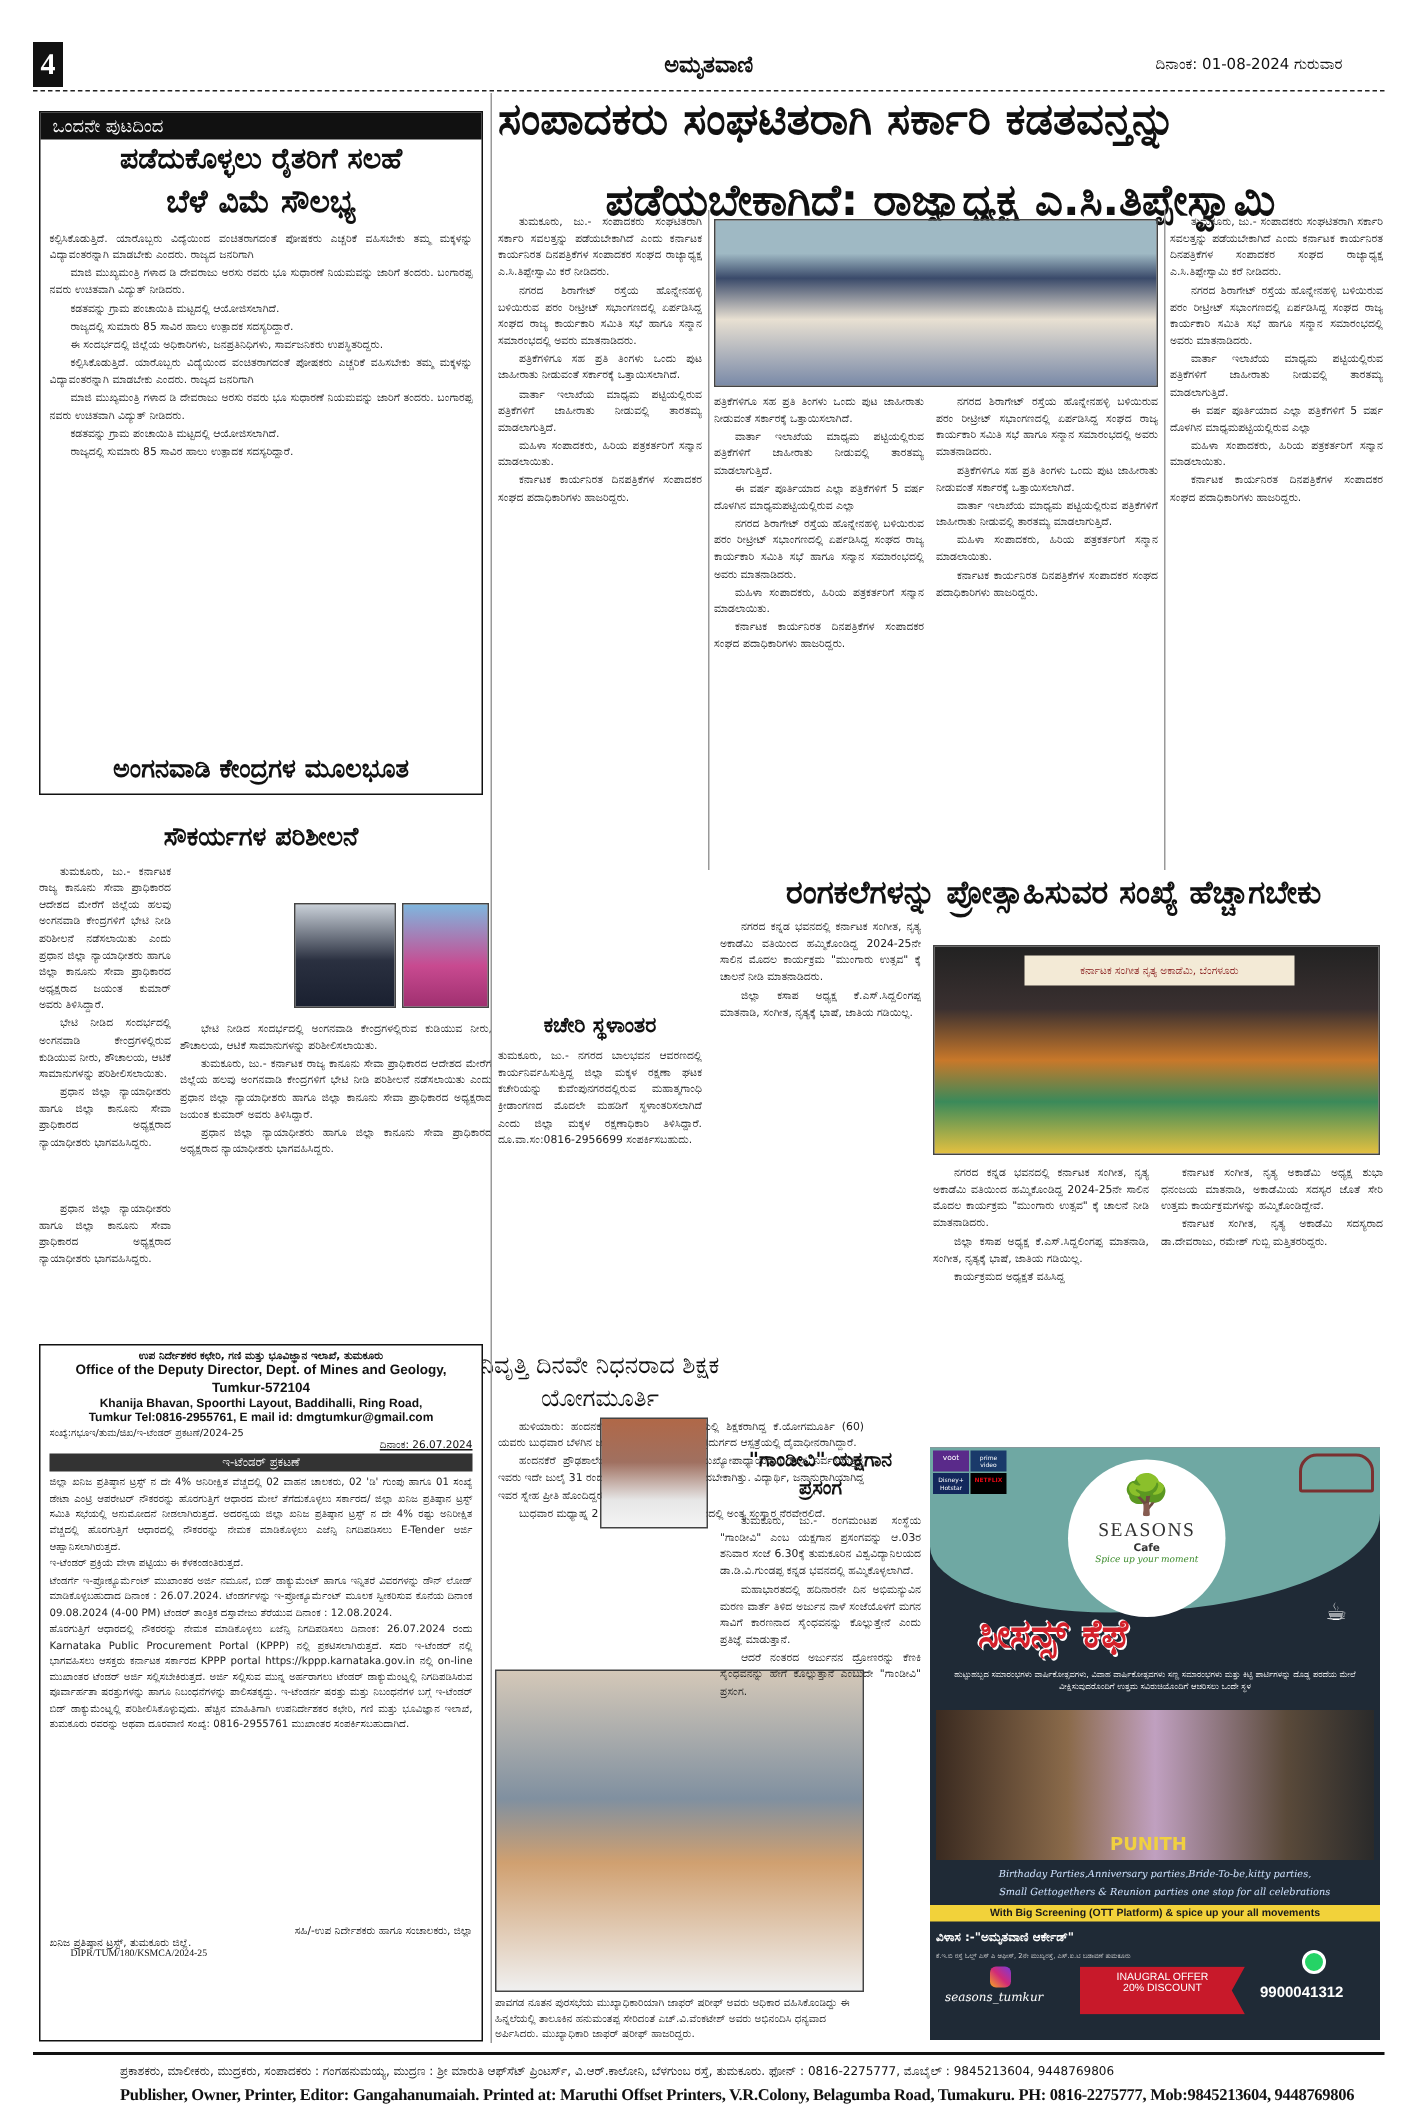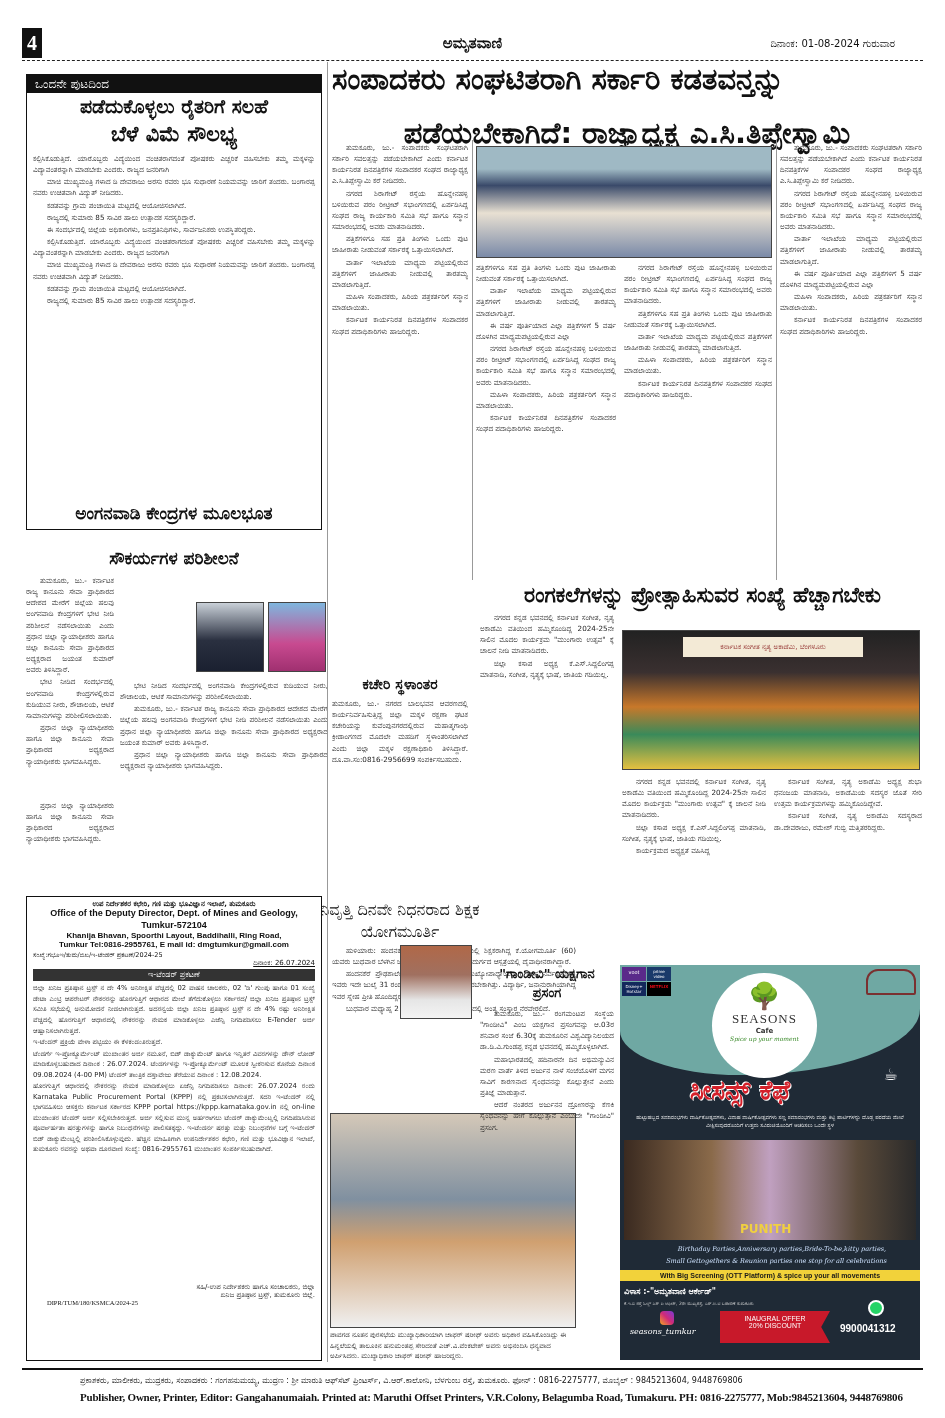--- a/index.html
+++ b/index.html
@@ -119,21 +119,21 @@
   </div>
   <div style="font-size:7px; text-align:right; text-decoration:underline;">ದಿನಾಂಕ: 26.07.2024</div>
   <div style="background:#333; color:#fff; text-align:center; font-size:8px; margin:2px 0; padding:1px;">ಇ-ಟೆಂಡರ್ ಪ್ರಕಟಣೆ</div>
   <div class="txt" style="height:300px; font-size:6.8px;">
     <p style="text-indent:0">ಜಿಲ್ಲಾ ಖನಿಜ ಪ್ರತಿಷ್ಠಾನ ಟ್ರಸ್ಟ್ ನ ದೇ 4% ಅನಿರೀಕ್ಷಿತ ವೆಚ್ಚದಲ್ಲಿ 02 ವಾಹನ ಚಾಲಕರು, 02 'ಡಿ' ಗುಂಪು ಹಾಗೂ 01 ಸಂಖ್ಯೆ ಡೇಟಾ ಎಂಟ್ರಿ ಆಪರೇಟರ್ ನೌಕರರನ್ನು ಹೊರಗುತ್ತಿಗೆ ಆಧಾರದ ಮೇಲೆ ತೆಗೆದುಕೊಳ್ಳಲು ಸರ್ಕಾರದ/ ಜಿಲ್ಲಾ ಖನಿಜ ಪ್ರತಿಷ್ಠಾನ ಟ್ರಸ್ಟ್ ಸಮಿತಿ ಸಭೆಯಲ್ಲಿ ಅನುಮೋದನೆ ನೀಡಲಾಗಿರುತ್ತದೆ. ಅದರನ್ವಯ ಜಿಲ್ಲಾ ಖನಿಜ ಪ್ರತಿಷ್ಠಾನ ಟ್ರಸ್ಟ್ ನ ದೇ 4% ರಷ್ಟು ಅನಿರೀಕ್ಷಿತ ವೆಚ್ಚದಲ್ಲಿ ಹೊರಗುತ್ತಿಗೆ ಆಧಾರದಲ್ಲಿ ನೌಕರರನ್ನು ನೇಮಕ ಮಾಡಿಕೊಳ್ಳಲು ಎಜೆನ್ಸಿ ನಿಗದಿಪಡಿಸಲು E-Tender ಅರ್ಜಿ ಆಹ್ವಾನಿಸಲಾಗಿರುತ್ತದೆ.</p>
     <p style="text-indent:0">ಇ-ಟೆಂಡರ್ ಪ್ರಕ್ರಿಯೆ ವೇಳಾ ಪಟ್ಟಿಯು ಈ ಕೆಳಕಂಡಂತಿರುತ್ತದೆ.</p>
     <p style="text-indent:0">ಟೆಂಡರ್ಗೆ ಇ-ಪ್ರೋಕ್ಯೂರ್ಮೆಂಟ್ ಮುಖಾಂತರ ಅರ್ಜಿ ನಮೂನೆ, ಬಿಡ್ ಡಾಕ್ಯುಮೆಂಟ್ ಹಾಗೂ ಇನ್ನಿತರೆ ವಿವರಗಳನ್ನು ಡೌನ್ ಲೋಡ್ ಮಾಡಿಕೊಳ್ಳಬಹುದಾದ ದಿನಾಂಕ : 26.07.2024. ಟೆಂಡರ್ಗಳನ್ನು ಇ-ಪ್ರೋಕ್ಯೂರ್ಮೆಂಟ್ ಮೂಲಕ ಸ್ವೀಕರಿಸುವ ಕೊನೆಯ ದಿನಾಂಕ 09.08.2024 (4-00 PM) ಟೆಂಡರ್ ತಾಂತ್ರಿಕ ದಸ್ತಾವೇಜು ತೆರೆಯುವ ದಿನಾಂಕ : 12.08.2024.</p>
     <p style="text-indent:0">ಹೊರಗುತ್ತಿಗೆ ಆಧಾರದಲ್ಲಿ ನೌಕರರನ್ನು ನೇಮಕ ಮಾಡಿಕೊಳ್ಳಲು ಏಜೆನ್ಸಿ ನಿಗದಿಪಡಿಸಲು ದಿನಾಂಕ: 26.07.2024 ರಂದು Karnataka Public Procurement Portal (KPPP) ನಲ್ಲಿ ಪ್ರಕಟಿಸಲಾಗಿರುತ್ತದೆ. ಸದರಿ ಇ-ಟೆಂಡರ್ ನಲ್ಲಿ ಭಾಗವಹಿಸಲು ಆಸಕ್ತರು ಕರ್ನಾಟಕ ಸರ್ಕಾರದ KPPP portal https://kppp.karnataka.gov.in ನಲ್ಲಿ on-line ಮುಖಾಂತರ ಟೆಂಡರ್ ಅರ್ಜಿ ಸಲ್ಲಿಸಬೇಕಿರುತ್ತದೆ. ಅರ್ಜಿ ಸಲ್ಲಿಸುವ ಮುನ್ನ ಅರ್ಹರಾಗಲು ಟೆಂಡರ್ ಡಾಕ್ಯುಮೆಂಟ್ನಲ್ಲಿ ನಿಗದಿಪಡಿಸಿರುವ ಪೂರ್ವಾರ್ಹತಾ ಷರತ್ತುಗಳನ್ನು ಹಾಗೂ ನಿಬಂಧನೆಗಳನ್ನು ಪಾಲಿಸತಕ್ಕದ್ದು. ಇ-ಟೆಂಡರ್ನ ಷರತ್ತು ಮತ್ತು ನಿಬಂಧನೆಗಳ ಬಗ್ಗೆ ಇ-ಟೆಂಡರ್ ಬಿಡ್ ಡಾಕ್ಯುಮೆಂಟ್ನಲ್ಲಿ ಪರಿಶೀಲಿಸಿಕೊಳ್ಳುವುದು. ಹೆಚ್ಚಿನ ಮಾಹಿತಿಗಾಗಿ ಉಪನಿರ್ದೇಶಕರ ಕಛೇರಿ, ಗಣಿ ಮತ್ತು ಭೂವಿಜ್ಞಾನ ಇಲಾಖೆ, ತುಮಕೂರು ರವರನ್ನು ಅಥವಾ ದೂರವಾಣಿ ಸಂಖ್ಯೆ: 0816-2955761 ಮುಖಾಂತರ ಸಂಪರ್ಕಿಸಬಹುದಾಗಿದೆ.</p>
   </div>
   <div style="font-size:7px; text-align:right;">ಸಹಿ/-ಉಪ ನಿರ್ದೇಶಕರು ಹಾಗೂ ಸಂಚಾಲಕರು, ಜಿಲ್ಲಾ</div>
-  <div style="font-size:7px; text-align:right;">ಖನಿಜ ಪ್ರತಿಷ್ಠಾನ ಟ್ರಸ್ಟ್, ತುಮಕೂರು ಜಿಲ್ಲೆ.</div>
+  <div style="font-size:7px; text-align:left;">ಖನಿಜ ಪ್ರತಿಷ್ಠಾನ ಟ್ರಸ್ಟ್, ತುಮಕೂರು ಜಿಲ್ಲೆ.</div>
   <div style="font-size:6.5px; font-family:'Liberation Serif',serif; margin-left:14px;">DIPR/TUM/180/KSMCA/2024-25</div>
 </div>
 
 <div class="abs hl" style="left:240px; top:900px; width:320px; font-size:16px; font-weight:normal;">ನಿವೃತ್ತಿ ದಿನವೇ ನಿಧನರಾದ ಶಿಕ್ಷಕ</div>
 <div class="abs hl" style="left:240px; top:922px; width:320px; font-size:16px; font-weight:normal;">ಯೋಗಮೂರ್ತಿ</div>
 <div class="abs txt" style="left:332px; top:945px; width:244px; height:160px;">
   <p>ಹುಳಿಯಾರು: ಹಂದನಕೆರೆಯ ಜಿ.ವಿ.ಪಿ. ಪ್ರೌಢಶಾಲೆಯಲ್ಲಿ ಶಿಕ್ಷಕರಾಗಿದ್ದ ಕೆ.ಯೋಗಮೂರ್ತಿ (60) ಯವರು ಬುಧವಾರ ಬೆಳಗಿನ ಜಾವ 3 ಗಂಟೆ ಸಮಯದಲ್ಲಿ ಚಿತ್ರದುರ್ಗದ ಆಸ್ಪತ್ರೆಯಲ್ಲಿ ದೈವಾಧೀನರಾಗಿದ್ದಾರೆ.</p>
   <p>ಹಂದನಕೆರೆ ಪ್ರೌಢಶಾಲೆಯಲ್ಲಿ ಕನ್ನಡ ಪಂಡಿತರಾಗಿ ಮುಖ್ಯೋಪಾಧ್ಯಾಯರಾಗಿ ಕೆಲಸ ನಿರ್ವಹಿಸುತ್ತಿದ್ದ ಇವರು ಇದೇ ಜುಲೈ 31 ರಂದು ಕೊನೆಗೊಂಡು ನಿವೃತ್ತಿ ಹೊಂದಬೇಕಾಗಿತ್ತು. ವಿದ್ಯಾರ್ಥಿ, ಜನಾನುರಾಗಿಯಾಗಿದ್ದ ಇವರ ಸ್ನೇಹ ಪ್ರೀತಿ ಹೊಂದಿದ್ದರು.</p>
   <p>ಬುಧವಾರ ಮಧ್ಯಾಹ್ನ 2 ಗಂಟೆಗೆ ಹುಟ್ಟೂರಾದ ಕಂಚಿಪಾರದಲ್ಲಿ ಅಂತ್ಯ ಸಂಸ್ಕಾರ ನೆರವೇರಲಿದೆ.</p>
 </div>
@@ -176,26 +176,26 @@
     <span style="background:#000; color:#e50914; font-size:4px; padding:2px; width:24px; text-align:center; font-weight:bold;">NETFLIX</span>
   </div>
   <div style="position:absolute; left:92px; top:8px; width:105px; height:105px; border-radius:50%; background:#fff; text-align:center;">
     <div style="font-size:26px; margin-top:8px; color:#3a7a2a;">🌳</div>
     <div style="font-family:'Liberation Serif',serif; font-size:13px; color:#333; letter-spacing:1px;">SEASONS</div>
     <div style="font-size:7px; color:#333;font-weight:bold;">Cafe</div>
     <div style="font-size:6px; color:#3a8a2a; font-style:italic; font-family:'DejaVu Serif',serif;">Spice up your moment</div>
   </div>
   <div style="position:absolute; right:4px; top:4px; width:50px; height:26px; border:2px solid #7a3030; border-radius:12px 12px 2px 2px;"></div>
   <div style="position:absolute; right:22px; top:100px; color:#fff; font-size:16px;">☕</div>
-  <div style="position:absolute; left:0; width:240px; top:110px; text-align:center; font-size:26px; font-weight:bold; color:#d4202a; text-shadow:1px 1px 0 #fff, -1px -1px 0 #fff;">ಸೀಸನ್ಸ್ ಕೆಫೆ</div>
+  <div style="position:absolute; left:0; width:240px; top:110px; text-align:left; font-size:26px; font-weight:bold; color:#d4202a; text-shadow:1px 1px 0 #fff, -1px -1px 0 #fff;padding-left:32px;">ಸೀಸನ್ಸ್ ಕೆಫೆ</div>
   <div style="position:absolute; left:8px; width:284px; top:148px; font-size:5.5px; line-height:1.5; color:#fff; text-align:center;">ಹುಟ್ಟುಹಬ್ಬದ ಸಮಾರಂಭಗಳು ವಾರ್ಷಿಕೋತ್ಸವಗಳು, ವಿವಾಹ ವಾರ್ಷಿಕೋತ್ಸವಗಳು ಸಣ್ಣ ಸಮಾರಂಭಗಳು ಮತ್ತು ಕಿಟ್ಟಿ ಪಾರ್ಟಿಗಳನ್ನು ದೊಡ್ಡ ಪರದೆಯ ಮೇಲೆ ವೀಕ್ಷಿಸುವುದರೊಂದಿಗೆ ಉತ್ತಮ ಸವಿರುಚಿಯೊಂದಿಗೆ ಆಚರಿಸಲು ಒಂದೇ ಸ್ಥಳ</div>
   <div style="position:absolute; left:4px; top:175px; width:292px; height:100px; background:linear-gradient(90deg,#3a2a20,#8a6a4a 30%,#c0a0c0 50%,#5a4a3a 80%,#2a2a2a);">
     <div style="position:absolute; left:116px; bottom:4px; font-size:12px; font-weight:bold; color:#f0d040;">PUNITH</div>
   </div>
-  <div style="position:absolute; left:0; width:300px; top:280px; text-align:center; font-size:6.5px; color:#cfe3ff; font-style:italic; font-family:'DejaVu Serif',serif;margin-left:12px;">Birthaday Parties,Anniversary parties,Bride-To-be,kitty parties,</div>
+  <div style="position:absolute; left:0; width:300px; top:280px; text-align:center; font-size:6.5px; color:#cfe3ff; font-style:italic; font-family:'DejaVu Serif',serif;">Birthaday Parties,Anniversary parties,Bride-To-be,kitty parties,</div>
   <div style="position:absolute; left:0; width:300px; top:292px; text-align:center; font-size:6.5px; color:#cfe3ff; font-style:italic; font-family:'DejaVu Serif',serif;padding-left:13px;">Small Gettogethers &amp; Reunion parties one stop for all celebrations</div>
   <div style="position:absolute; left:0; width:300px; top:305px; background:#f2d23a; color:#1a1a1a; font-size:7px; font-weight:bold; text-align:center; padding:2px 0; font-family:'Liberation Sans',sans-serif;">With Big Screening (OTT Platform) &amp; spice up your all movements</div>
   <div style="position:absolute; left:4px; top:322px; font-size:8px; font-weight:bold; color:#fff;">ವಿಳಾಸ :-"ಅಮೃತವಾಣಿ ಆರ್ಕೇಡ್"</div>
   <div style="position:absolute; left:4px; top:336px; width:200px; font-size:4.5px; color:#ddd;">ಕೆ.ಇ.ಬಿ ರಸ್ತೆ ಓಲ್ಡ್ ಎಸ್ ಪಿ ಆಫೀಸ್, 2ನೇ ಮುಖ್ಯರಸ್ತೆ, ಎಸ್.ಐ.ಟಿ ಬಡಾವಣೆ ತುಮಕೂರು</div>
   <div style="position:absolute; left:40px; top:346px; width:14px; height:14px; border-radius:4px; background:linear-gradient(45deg,#f5a623,#d12a78,#7a3ad8);"></div>
   <div style="position:absolute; left:10px; top:362px; font-size:8px; color:#fff; font-style:italic; font-family:'DejaVu Serif',serif;">seasons_tumkur</div>
   <div style="position:absolute; left:100px; top:346px; width:110px; height:32px; background:#c8192a; clip-path:polygon(0 0,100% 0,92% 50%,100% 100%,0 100%);">
     <div style="color:#fff; font-size:7px; text-align:center; margin-top:4px; font-family:'Liberation Sans',sans-serif;">INAUGRAL OFFER</div>
     <div style="color:#fff; font-size:7px; text-align:center; font-family:'Liberation Sans',sans-serif;">20% DISCOUNT</div>
   </div>

